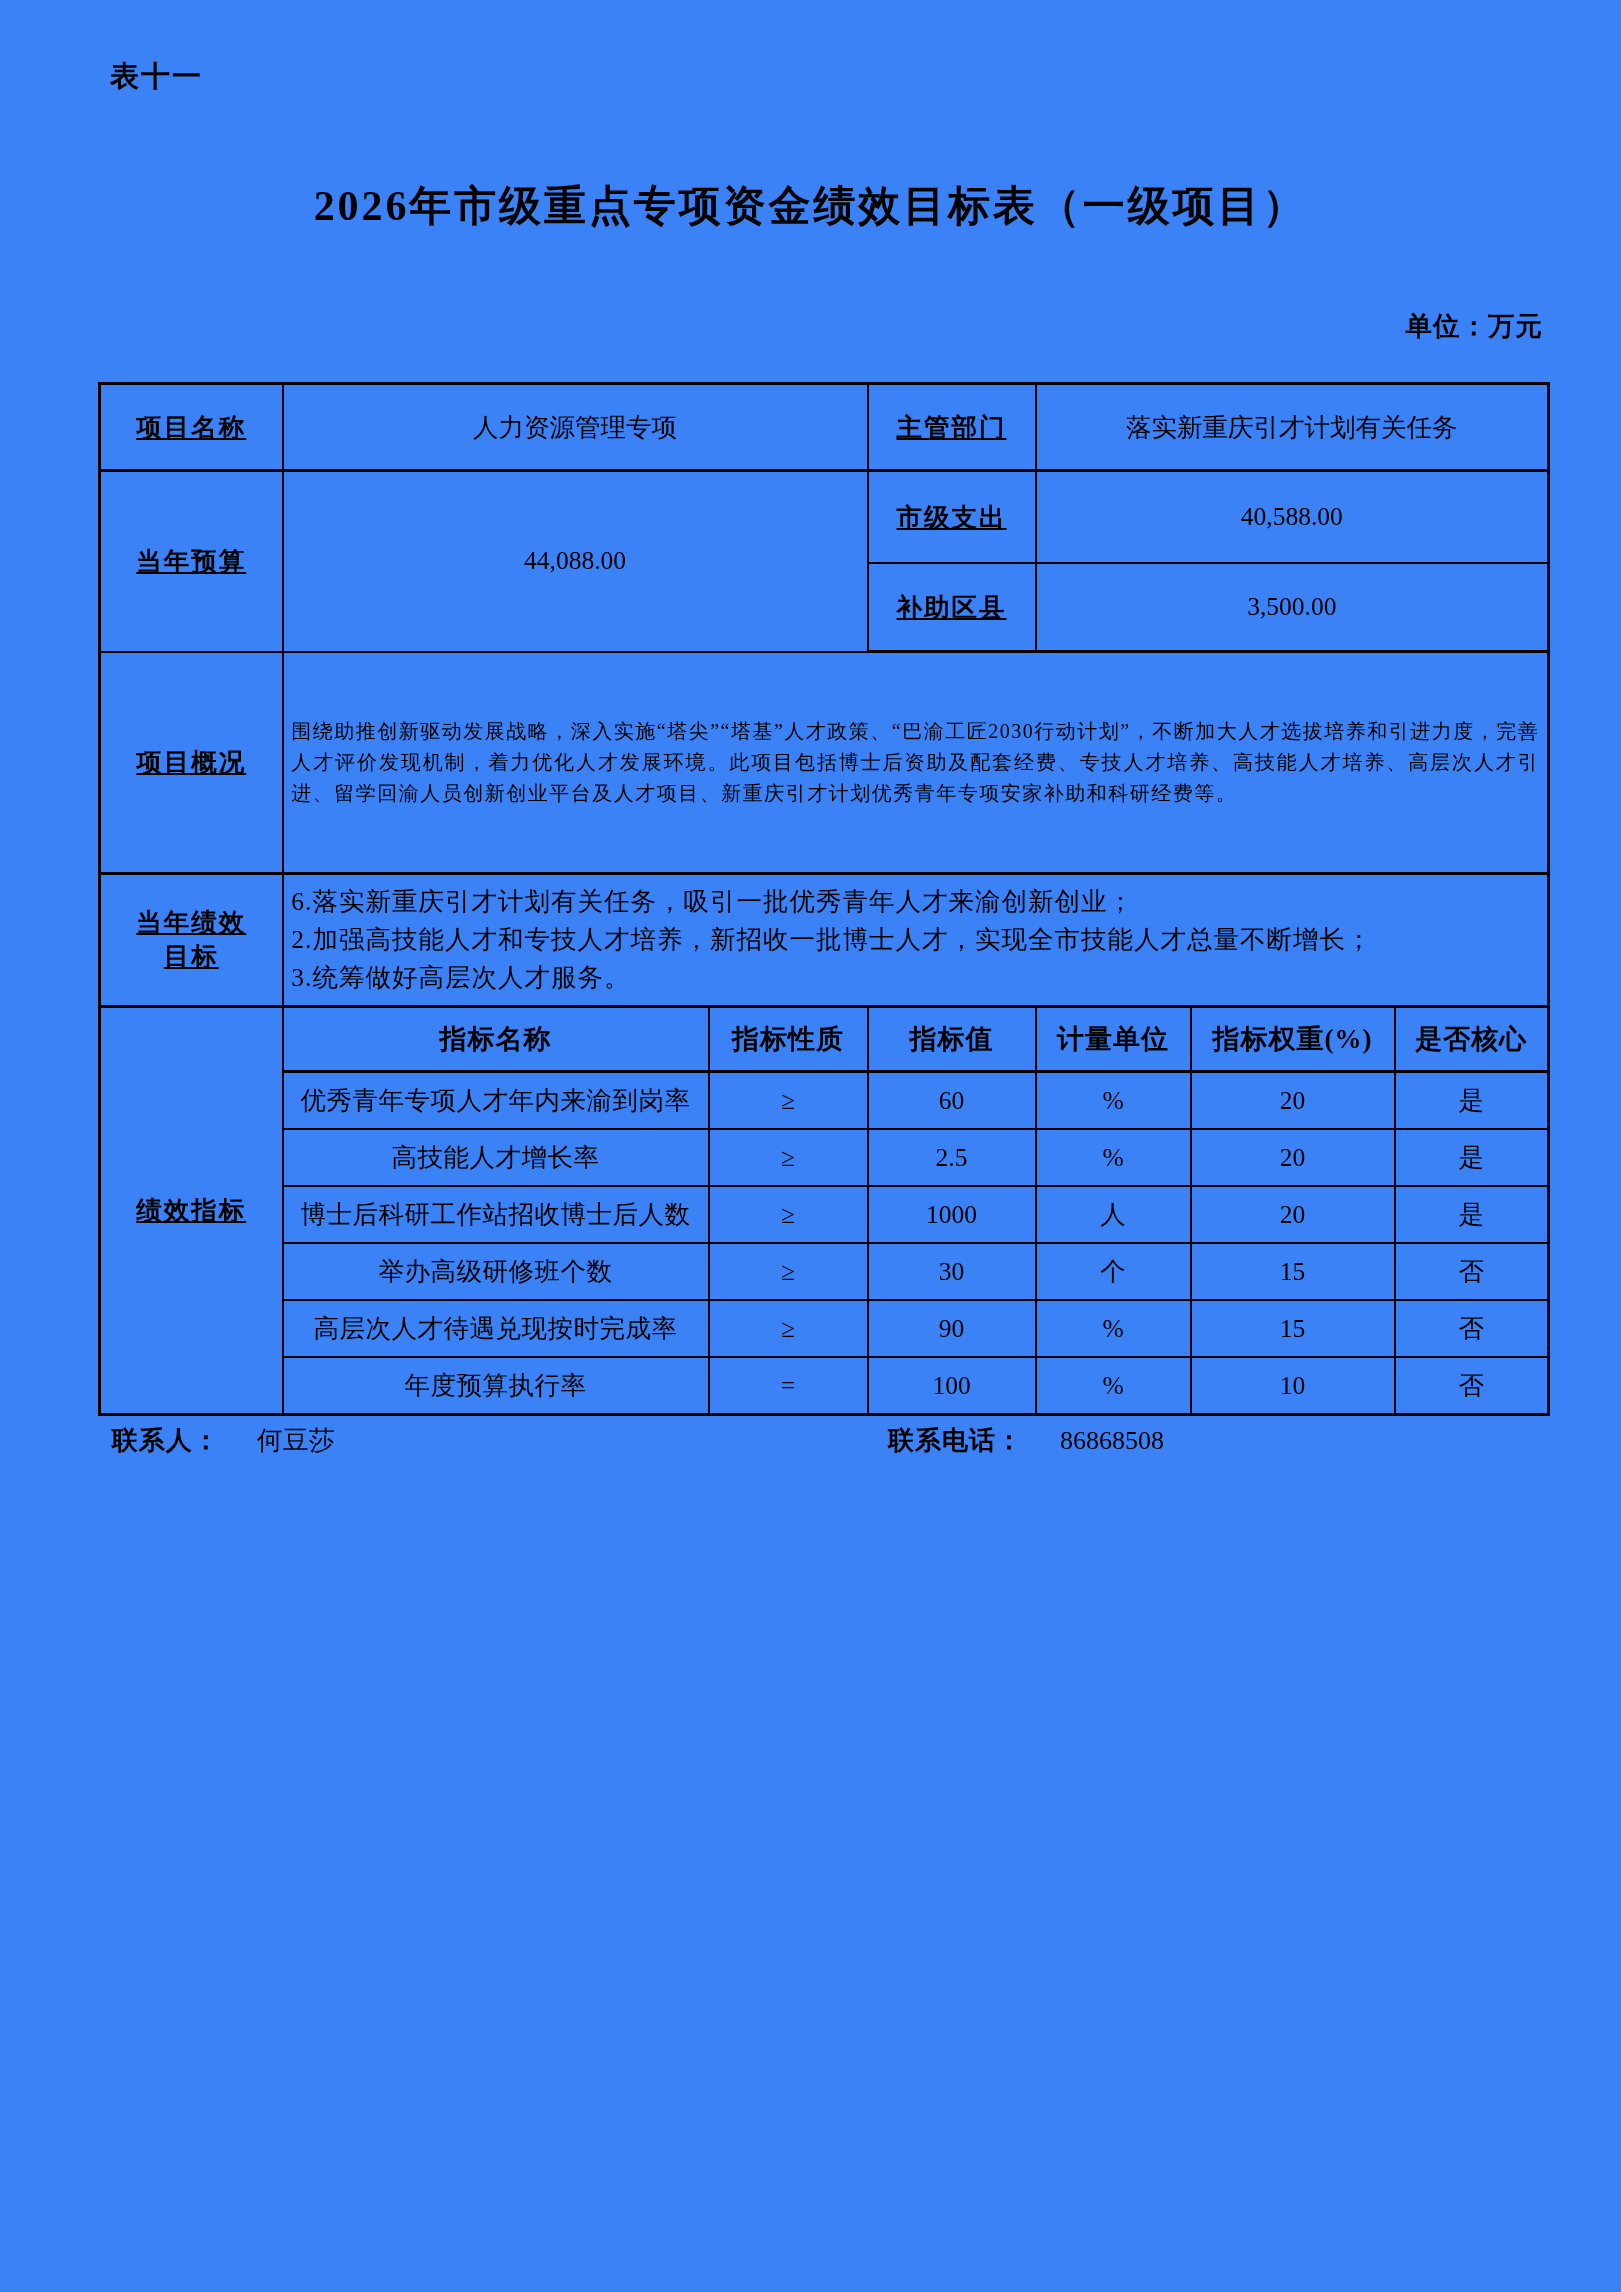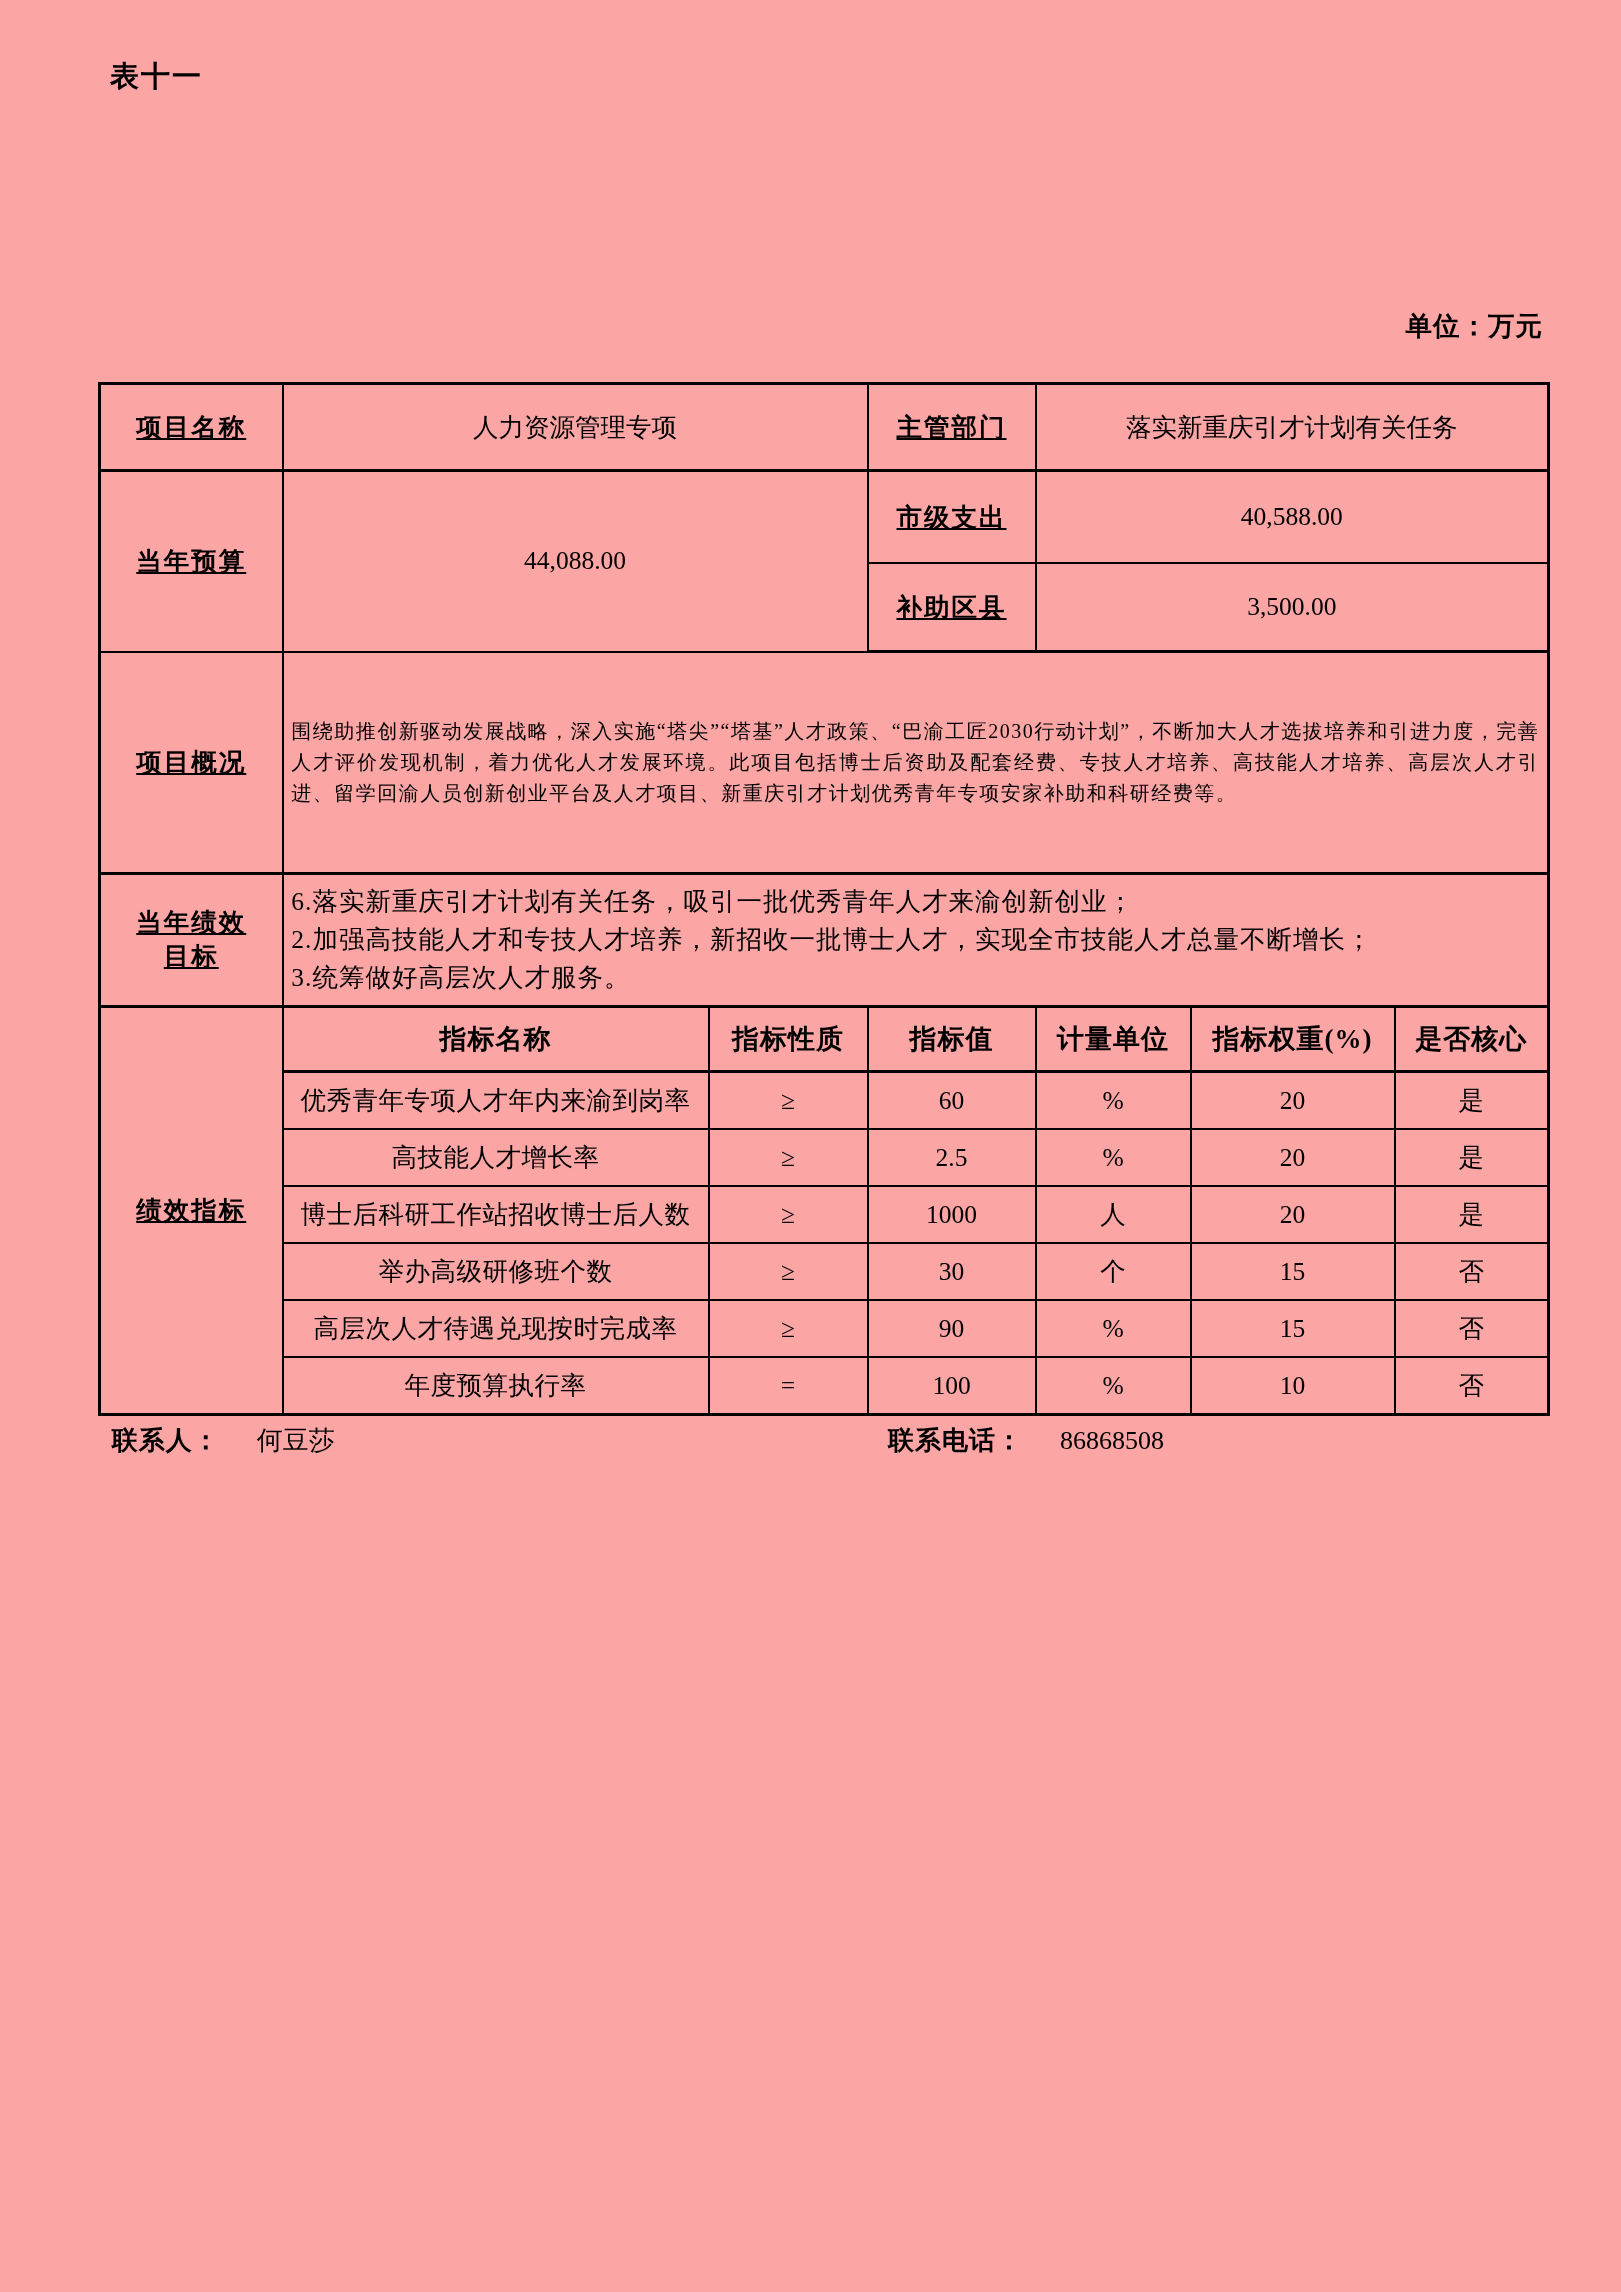--- a/index.html
+++ b/index.html
@@ -1,19 +1,19 @@
 <!DOCTYPE html>
 <html><head>
 <meta charset="utf-8">
 <style>
   html,body{margin:0;padding:0;background:#e8e8e8;}
   .page{
     position:relative;
     width:1621px;height:2293px;
-    background:#fca5a5;
+    background:#3b82f6;
     font-family:"Liberation Serif","DejaVu Serif",serif;
     color:#000;
     overflow:hidden;
   }
   .tag{
     position:absolute;left:110px;top:57px;
     font-size:29px;font-weight:bold;letter-spacing:2px;
   }
   .title{
     position:absolute;left:0;top:178px;width:100%;
@@ -63,20 +63,21 @@
   .footer .grp2{position:absolute;left:790px;top:0;}
   .footer .b{font-weight:bold;margin-right:37px;letter-spacing:1px;}
 </style>
 </head>
 <body>
 
 <div class="page">
 
   <div class="tag">表十一</div>
 
+  <h1 class="title">2026年市级重点专项资金绩效目标表（一级项目）</h1>
 
   <div class="unit">单位：万元</div>
 
   <table class="main">
     <colgroup>
       <col style="width:183px">
         <col style="width:426px">
         <col style="width:159px">
       <col style="width:168px">
         <col style="width:155px">

